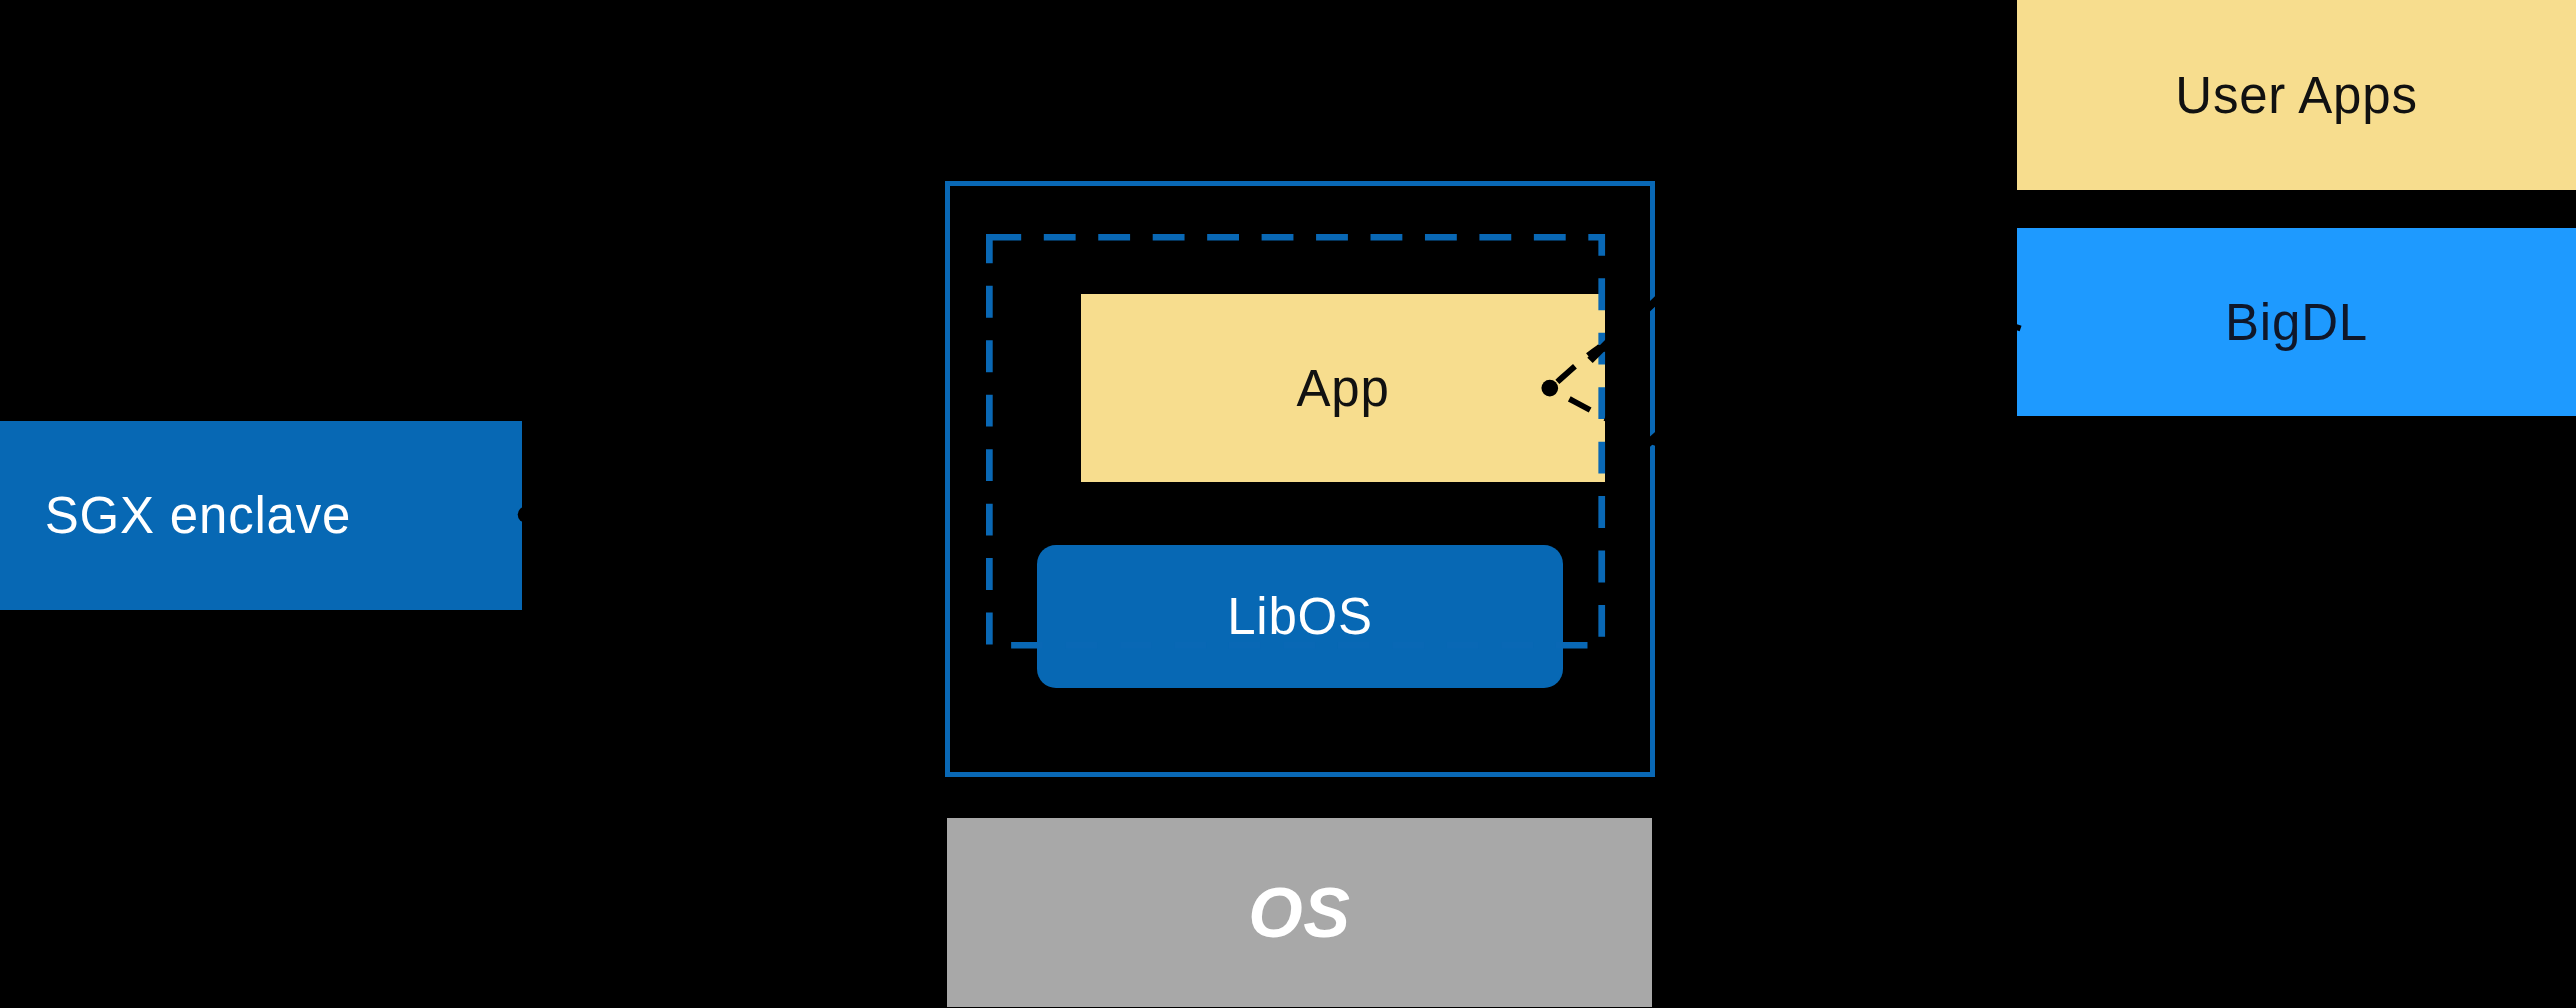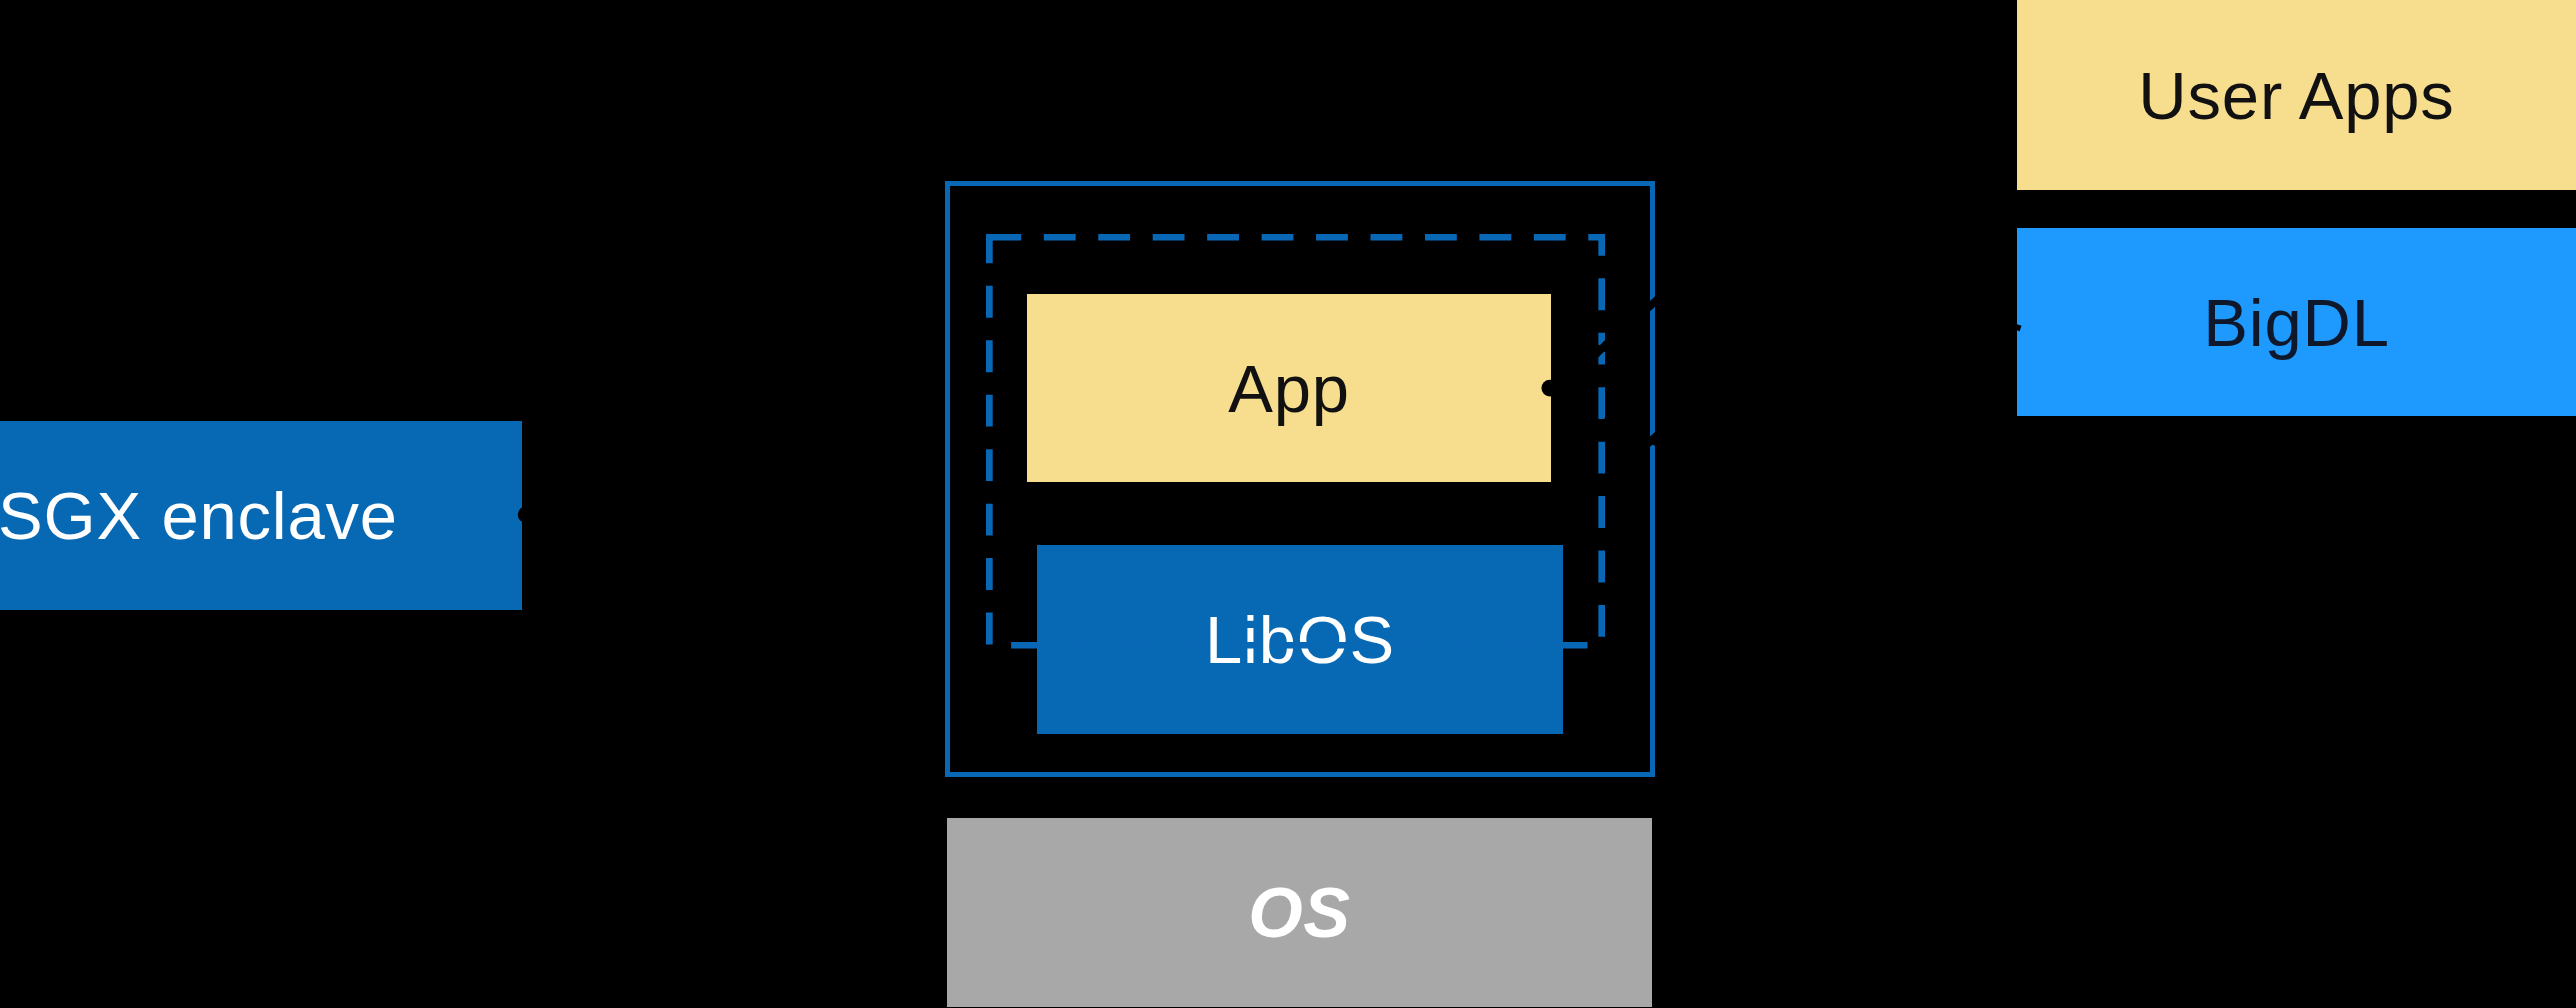--- a/index.html
+++ b/index.html
@@ -9,39 +9,39 @@
     height: 1009px;
     background: #000000;
     overflow: hidden;
     font-family: "Liberation Sans", sans-serif;
   }
   .box {
     position: absolute;
     display: flex;
     align-items: center;
     justify-content: center;
-    font-size: 67px;
+    font-size: 51px;
     letter-spacing: 0.8px;
   }
   .blue-fill   { background: #0768b4; color: #ffffff; }
   .yellow-fill { background: #f7dd8e; color: #111111; }
 
   
   #sgx-box { left: -126px; top: 421px; width: 648px; height: 189px; }
 
   
   #outer-box {
     left: 945px; top: 181px; width: 710px; height: 596px;
     border: 5px solid #0968b5;
     box-sizing: border-box;
     background: transparent;
   }
 
-  #app-box   { left: 1027px; top: 294px; width: 524px; height: 188px; }
-  #libos-box { left: 1037px; top: 545px; width: 526px; height: 189px; }
+  #app-box   { left: 1081px; top: 294px; width: 524px; height: 188px; }
+  #libos-box { left: 1037px; top: 545px; width: 526px; height: 143px; border-radius: 19px; }
 
   #os-box {
     left: 947px; top: 818px; width: 705px; height: 189px;
     background: #a8a8a8; color: #ffffff; font-weight: bold; font-size: 70px; font-style: italic;
   }
 
   
   #user-apps-box { left: 2017px; top: 0px;   width: 559px; height: 190px; }
   #bigdl-box     { left: 2017px; top: 228px; width: 559px; height: 188px;
                    background: #1e9aff; color: #0f172a; }

